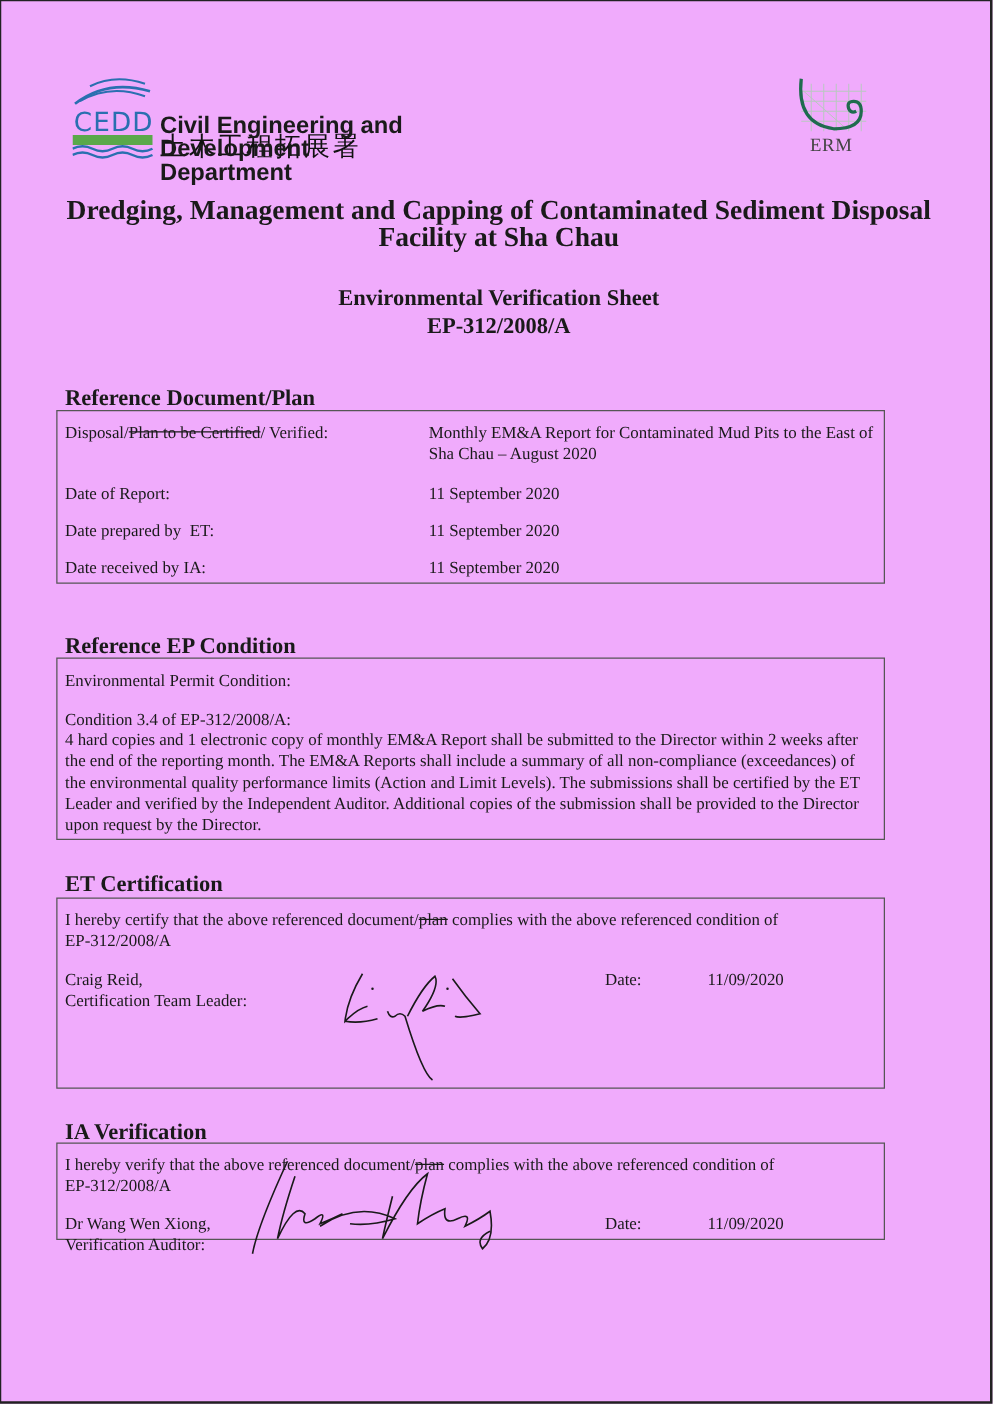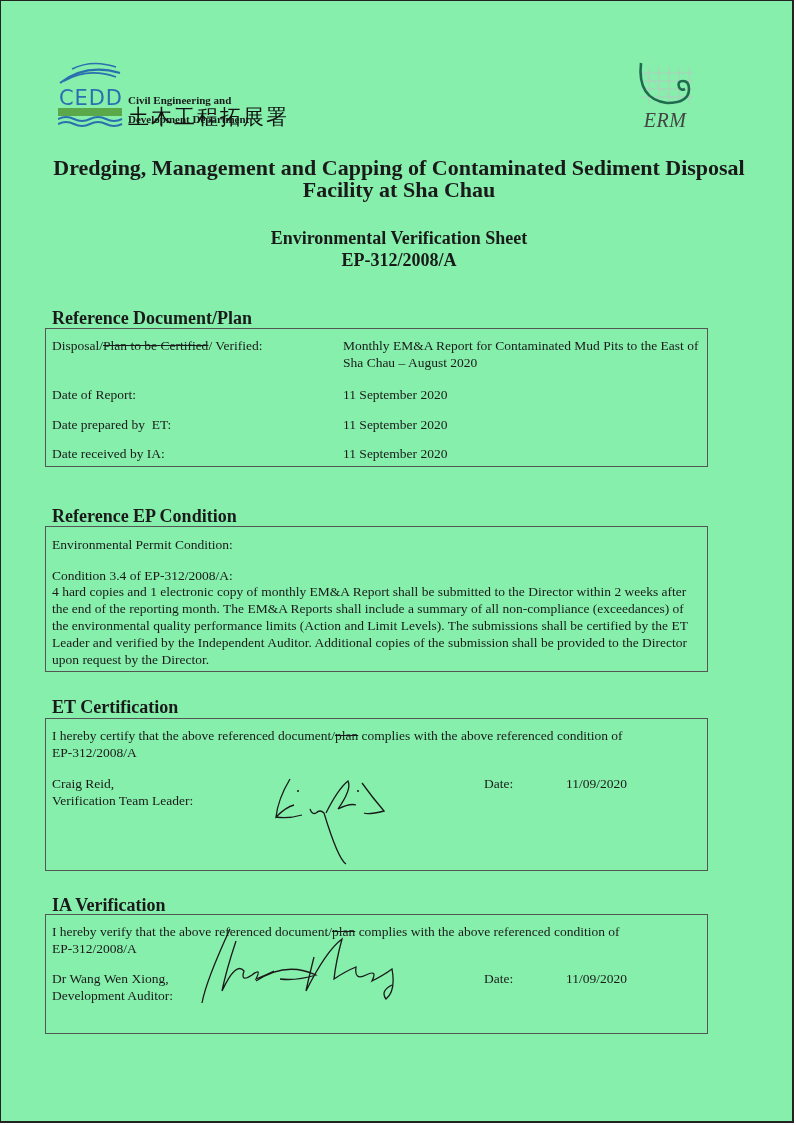--- a/index.html
+++ b/index.html
@@ -8,37 +8,37 @@
       background: #ffffff;
       font-family: "DejaVu Serif", "Liberation Serif", serif;
       color: #1a1a1a;
     }
     .page {
       position: relative;
       width: 794px; height: 1123px;
       border: 1px solid #222;
       border-right-width: 2px; border-bottom-width: 2px;
       box-sizing: border-box;
-      background: #86efac;
+      background: #f0abfc;
     }
     
     .cedd-logo { position: absolute; left: 57px; top: 60px; width: 290px; height: 70px; }
     .cedd-emblem { position: absolute; left: 0; top: 0; width: 66px; height: 68px; }
     .cedd-chinese {
       position: absolute; left: 70px; top: 2px;
       font-family: "DejaVu Sans", sans-serif; font-size: 21px; letter-spacing: 2px; color: #111; margin-top: 40px;
     }
     .cedd-en {
       position: absolute; left: 70px; top: 30px;
-      font-family: Liberation Serif, serif; font-weight: bold; font-size: 11px; line-height: 19px; color: #1a1a1a;
+      font-family: Liberation Sans, sans-serif; font-weight: bold; font-size: 19px; line-height: 19px; color: #1a1a1a;
     }
     .erm-logo { position: absolute; left: 632px; top: 58px; width: 66px; height: 72px; }
     .erm-text {
       position: absolute; left: 0; top: 50px; width: 64px; text-align: center;
-      font-family: "Liberation Serif", serif; font-size: 20px; color: #444; letter-spacing: 0.5px; font-style: italic;
+      font-family: "Liberation Serif", serif; font-size: 15px; color: #444; letter-spacing: 0.5px;
     }
     
     .project-title {
       position: absolute; left: 40px; top: 156px; width: 716px; text-align: center;
       font-family: "Liberation Serif", serif; font-weight: bold; font-size: 22px; line-height: 22px;
     }
     .sheet-title {
       position: absolute; left: 40px; top: 226px; width: 716px; text-align: center;
       font-family: "Liberation Serif", serif; font-weight: bold; font-size: 18px; line-height: 22px;
     }
@@ -138,40 +138,40 @@
   </div>
 
   <div class="section-heading" style="top:696px;">ET Certification</div>
   <div class="box" style="top:717px; height:153px;">
     <div class="para" style="top:8px;">
       <span>I hereby certify that the above referenced document/</span><span class="strike">plan</span><span> complies with the above referenced condition of</span>
       <br><span>EP-312/2008/A</span>
     </div>
     <div class="para" style="top:56px;">
       <div>Craig Reid,</div>
-      <div>Verification Team Leader:</div>
+      <div>Certification Team Leader:</div>
     </div>
     <svg class="sig" style="left:222px; top:50px;" width="140" height="100" viewBox="0 0 140 100">
       <path d="M22 10 Q10 30 8 48 Q18 38 26 36 M8 48 Q20 50 34 46 M42 40 Q44 46 48 44 Q52 40 56 44 Q70 90 78 95 M58 44 Q70 20 80 12 Q84 20 70 40 Q82 34 88 36 M94 14 Q104 28 116 42 Q100 46 96 44" stroke="#1a1a1a" stroke-width="1.3" fill="none"></path>
       <circle cx="30" cy="22" r="1" fill="#1a1a1a"></circle>
         <circle cx="90" cy="22" r="1" fill="#1a1a1a"></circle>
     </svg>
     <div class="date-lbl" style="top:56px;">Date:</div>
     <div class="date-val" style="top:56px;">11/09/2020</div>
   </div>
 
   <div class="section-heading" style="top:894px;">IA Verification</div>
-  <div class="box" style="top:913px; height:120px;">
+  <div class="box" style="top:913px; height:78px;">
     <div class="para" style="top:8px;">
       <span>I hereby verify that the above referenced document/</span><span class="strike">plan</span><span> complies with the above referenced condition of</span>
       <br><span>EP-312/2008/A</span>
     </div>
     <div class="para" style="top:55px;">
       <div>Dr Wang Wen Xiong,</div>
-      <div>Development Auditor:</div>
+      <div>Verification Auditor:</div>
     </div>
     <svg class="sig" style="left:150px; top:6px;" width="260" height="86" viewBox="0 0 260 86">
       <path d="M34 8 Q10 60 6 82 M40 20 Q30 50 26 70 Q40 40 48 50 Q44 62 56 54 Q66 46 60 58 Q70 54 78 50 M60 60 Q90 40 120 54 Q100 60 84 58 M118 36 Q112 60 110 70 Q130 30 146 18 Q140 40 138 58 Q150 50 160 46 Q158 60 170 54 Q182 48 176 60 Q188 54 196 48 Q200 70 190 78 Q184 70 196 64" stroke="#1a1a1a" stroke-width="1.3" fill="none"></path>
     </svg>
     <div class="date-lbl" style="top:55px;">Date:</div>
     <div class="date-val" style="top:55px;">11/09/2020</div>
   </div>
 
 </div>
 

